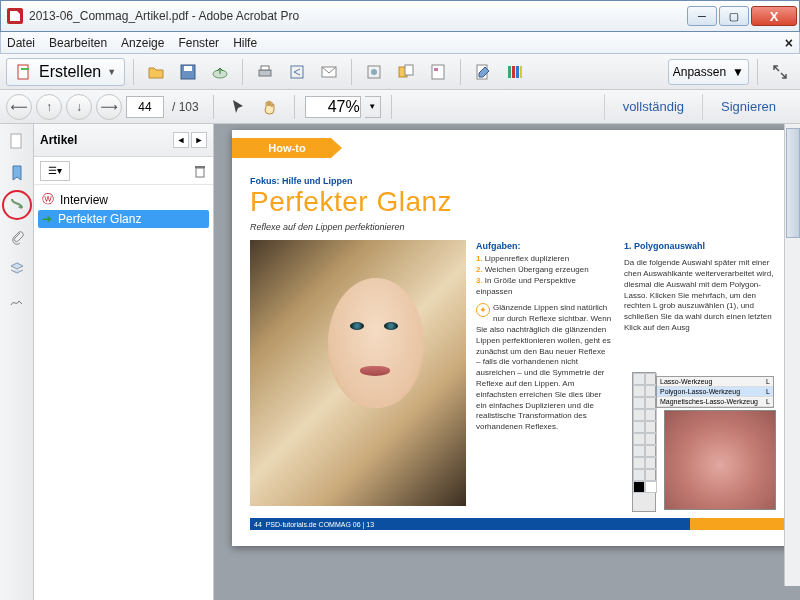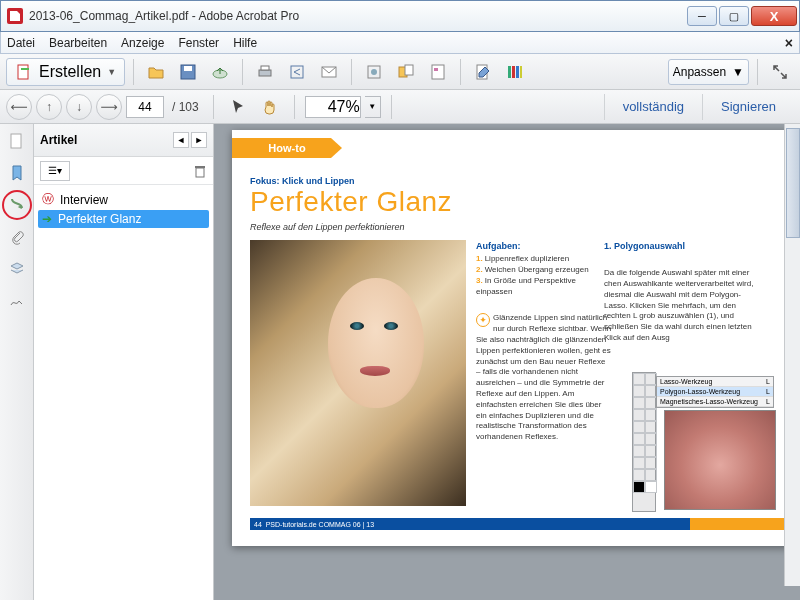--- a/index.html
+++ b/index.html
@@ -61,25 +61,25 @@
 .sub { position: absolute; left: 18px; top: 92px; font-size: 9px; color: #333; font-style: italic; }
 .photo { position: absolute; left: 18px; top: 110px; width: 216px; height: 266px; background: linear-gradient(135deg,#4a3b2a 0%,#b89968 25%,#ead7b5 50%,#c9a97a 70%,#3b2e20 100%); }
 .face { position: absolute; left: 78px; top: 38px; width: 96px; height: 130px; background: radial-gradient(ellipse at 50% 40%, #f5dcc4 0%, #e8c4a3 70%, #c79d77 100%); border-radius: 50% 50% 48% 48%; }
 .eye { position: absolute; width: 14px; height: 8px; background: radial-gradient(circle,#3a7a8a 20%,#1a3a42 60%,#000 100%); border-radius: 50%; }
 .eye.l { left: 100px; top: 82px; } .eye.r { left: 134px; top: 82px; }
 .lips { position: absolute; left: 110px; top: 126px; width: 30px; height: 10px; background: linear-gradient(#c86a6a,#a34848); border-radius: 40% 40% 50% 50%; }
 .hair { position: absolute; left: 50px; top: 8px; width: 150px; height: 260px; background: linear-gradient(180deg,#5a4428 0%,#a07c4a 30%,#cba872 60%,#8a6638 100%); border-radius: 46% 46% 10% 10%; z-index: -1; }
 
 .col { position: absolute; font-size: 8px; line-height: 1.35; color: #333; }
 .col1 { left: 244px; top: 110px; width: 136px; }
-.col2 { left: 372px; top: 110px; width: 150px; }
+.col2 { left: 392px; top: 110px; width: 150px; }
 .col h4 { color: #0a4fa0; font-size: 9px; margin-bottom: 2px; }
 .col ol { list-style: none; }
 .col ol li span.num { color: #f7a31c; font-weight: bold; margin-right: 2px; }
-.col p { margin-top: 16px; }
+.col p { margin-top: 6px; }
 .circ { display: inline-block; width: 14px; height: 14px; border: 1px solid #f7a31c; border-radius: 50%; color: #f7a31c; font-size: 9px; text-align: center; line-height: 13px; margin-right: 3px; float: left; }
 
 .toolpal { position: absolute; left: 400px; top: 242px; width: 24px; height: 140px; background: #e9e9ea; border: 1px solid #9a9da0; display: grid; grid-template-columns: 12px 12px; grid-auto-rows: 12px; }
 .toolpal div { border: 1px solid #c4c7cb; }
 .lips-zoom { position: absolute; left: 432px; top: 280px; width: 112px; height: 100px; background: radial-gradient(ellipse at 50% 55%,#e3a8a0 0%,#c27a72 50%,#9a5a55 100%); border: 1px solid #888; }
 .menuover { position: absolute; left: 424px; top: 246px; width: 118px; background: #f3f3f4; border: 1px solid #9a9da0; font-size: 7px; }
 .menuover div { padding: 1px 3px; display: flex; justify-content: space-between; border-bottom: 1px solid #ddd; }
 .menuover div.hl { background: #cfe4fb; }
 
 .page-foot { position: absolute; left: 18px; bottom: 16px; right: 8px; height: 12px; background: #0a4fa0; }
@@ -300,21 +300,21 @@
       <div class="tree-item sel">
         <span class="arrow">➔</span>
         <span>Perfekter Glanz</span>
       </div>
     </div>
   </div>
 
   <div class="docwrap">
     <div class="page">
       <div class="howto">How-to</div>
-      <div class="fokus">Fokus: Klick und Lippen</div>
+      <div class="fokus">Fokus: Hilfe und Lippen</div>
       <div class="headline">Perfekter Glanz</div>
       <div class="sub">Reflexe auf den Lippen perfektionieren</div>
       <div class="photo">
         <div class="hair"></div>
           <div class="face"></div>
           <div class="eye l"></div>
           <div class="eye r"></div>
           <div class="lips"></div>
       </div>
       <div class="col col1">

